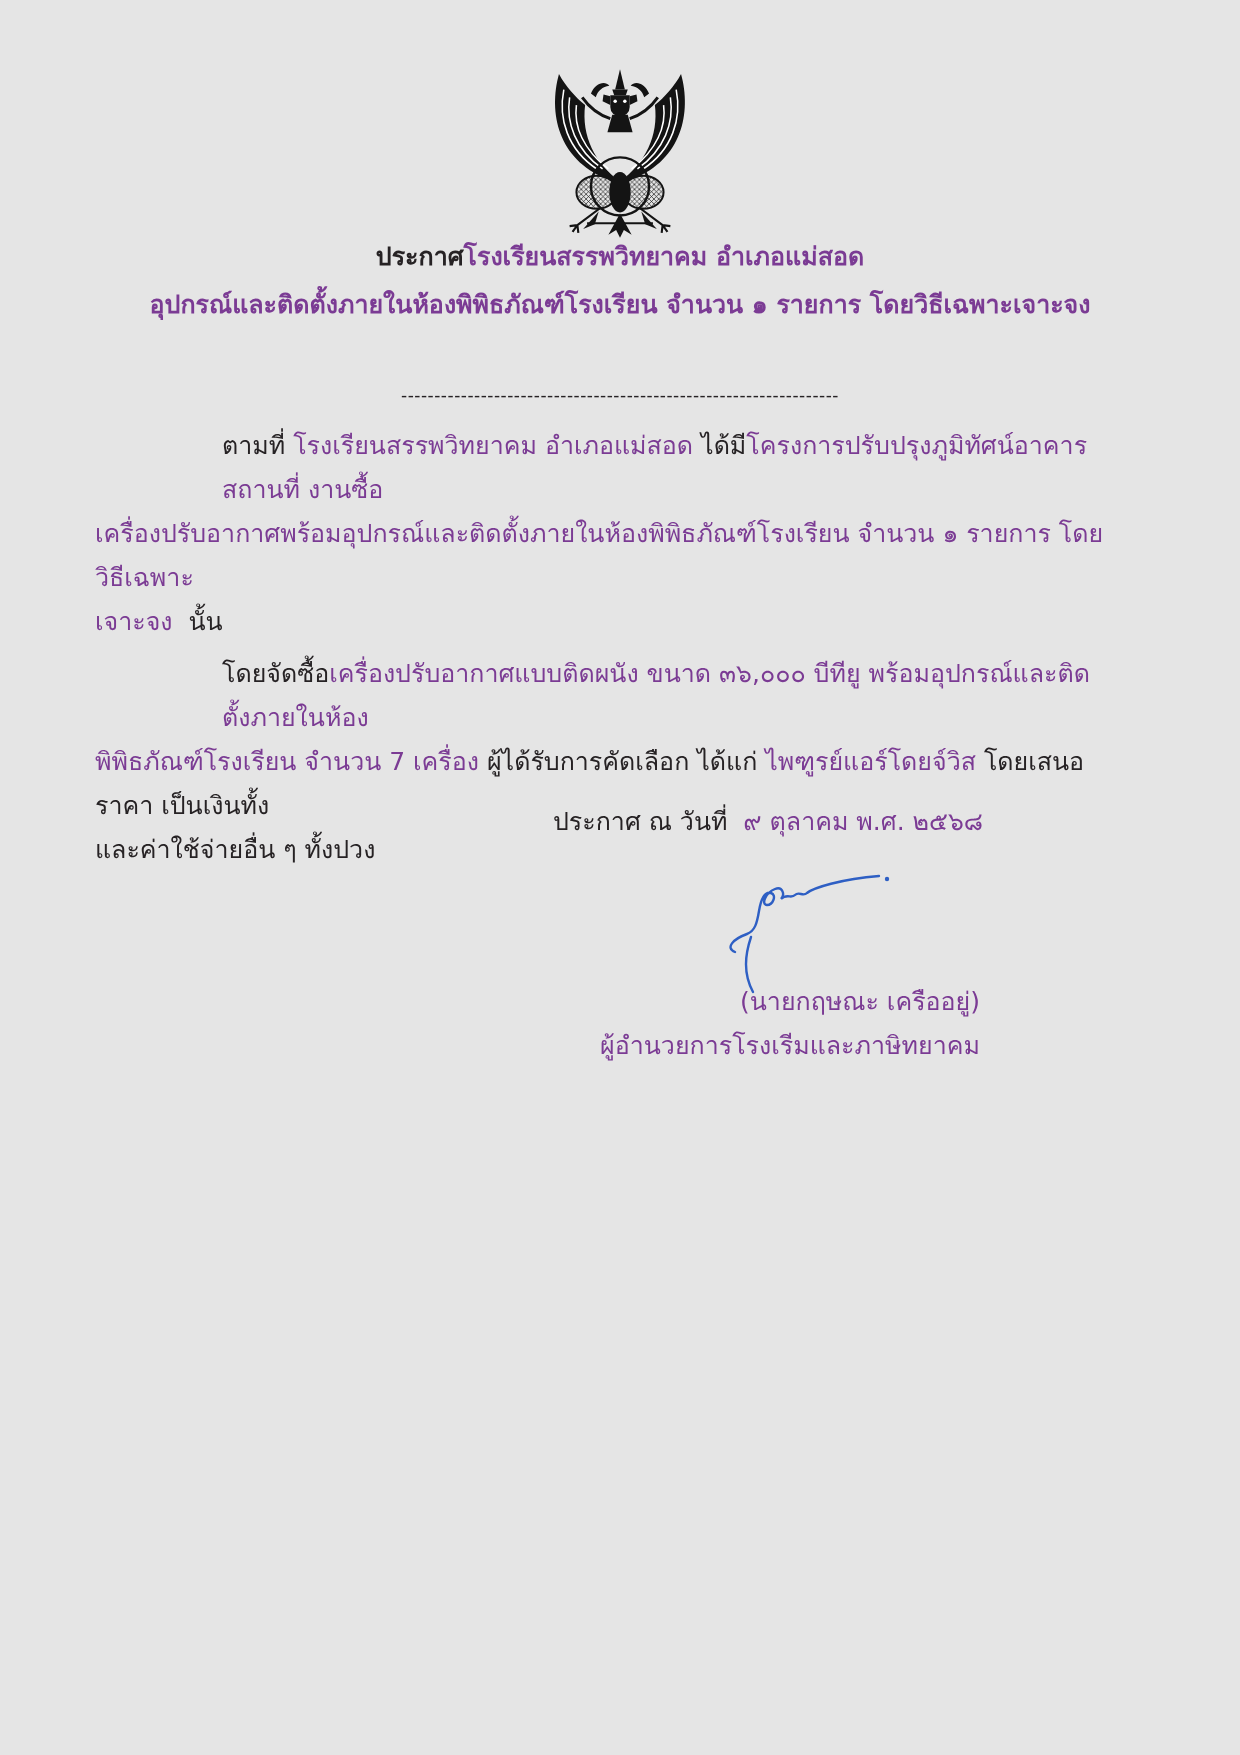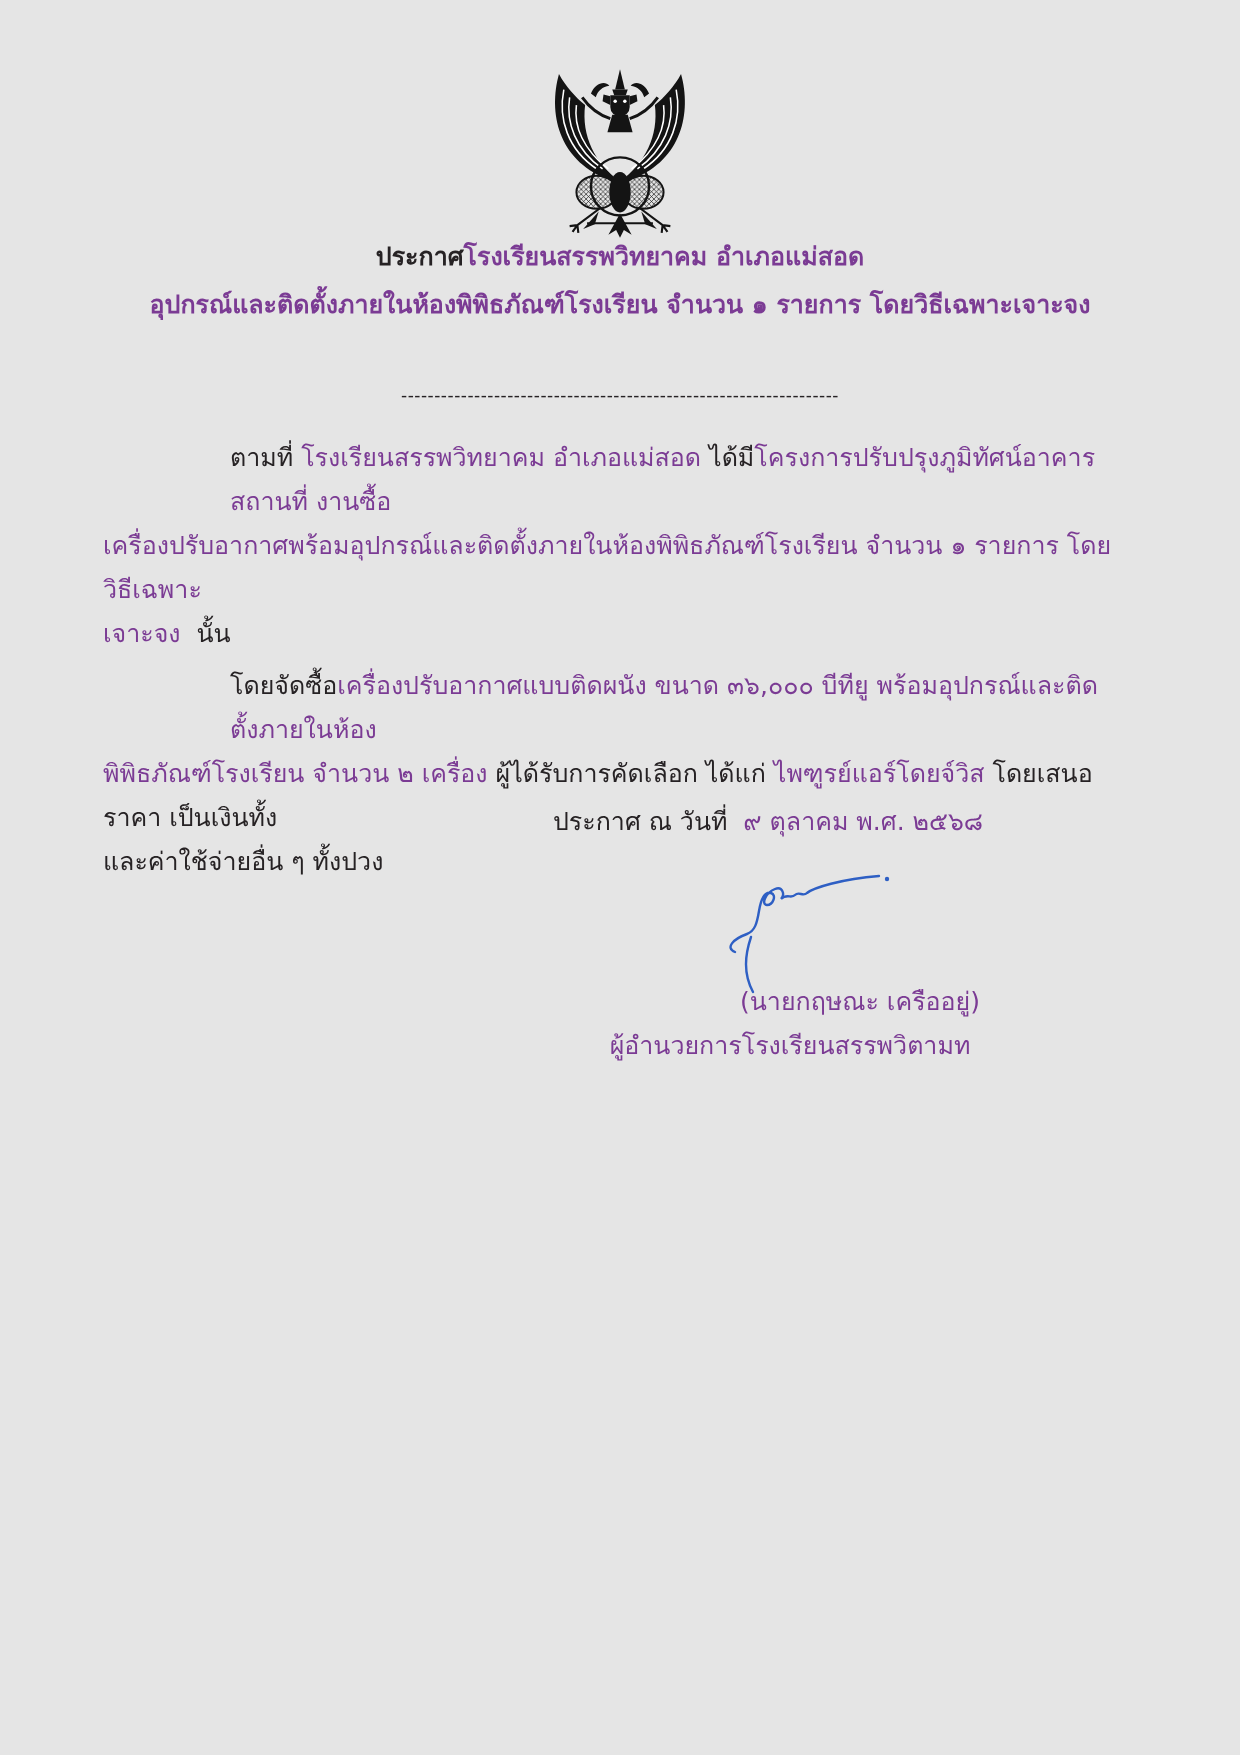--- a/index.html
+++ b/index.html
@@ -21,22 +21,22 @@
   .header-block{
     position:absolute;top:233px;left:0;width:1240px;
     text-align:center;font-weight:700;font-size:25px;line-height:48px;
   }
   .separator{
     position:absolute;top:382px;left:0;width:1240px;
     text-align:center;font-size:17px;line-height:26px;letter-spacing:0.5px;
     font-weight:400;
   }
   .body-block{
-    position:absolute;top:424px;left:103px;width:1010px;
-    font-size:25px;line-height:44px;margin-top:12px;
+    position:absolute;top:424px;left:95px;width:1010px;
+    font-size:25px;line-height:44px;
   }
   .paragraph2{margin-top:8px;}
   .date-block{
     position:absolute;top:800px;left:553px;
     font-size:25px;line-height:44px;
   }
   .signature-svg{
     position:absolute;left:695px;top:855px;
   }
   .signer-name{
@@ -120,33 +120,33 @@
   <div class="separator ink-dark">------------------------------------------------------------------</div>
 
   <div class="body-block">
     <div class="paragraph1">
         <div class="line indent"><span class="ink-dark">ตามที่ </span><span class="ink-purple">โรงเรียนสรรพวิทยาคม อำเภอแม่สอด </span><span class="ink-dark">ได้มี</span><span class="ink-purple">โครงการปรับปรุงภูมิทัศน์อาคารสถานที่ งานซื้อ</span></div>
         <div class="line"><span class="ink-purple">เครื่องปรับอากาศพร้อมอุปกรณ์และติดตั้งภายในห้องพิพิธภัณฑ์โรงเรียน จำนวน ๑ รายการ โดยวิธีเฉพาะ</span></div>
         <div class="line"><span class="ink-purple">เจาะจง</span><span class="ink-dark">  นั้น</span></div>
       </div>
     <div class="paragraph2">
         <div class="line indent"><span class="ink-dark">โดยจัดซื้อ</span><span class="ink-purple">เครื่องปรับอากาศแบบติดผนัง ขนาด ๓๖,๐๐๐ บีทียู พร้อมอุปกรณ์และติดตั้งภายในห้อง</span></div>
-        <div class="line"><span class="ink-purple">พิพิธภัณฑ์โรงเรียน จำนวน ๒ เครื่อง </span><span class="ink-dark">ผู้ได้รับการคัดเลือก ได้แก่ </span><span class="ink-purple">ไพฑูรย์แอร์โดยจ์วิส </span><span class="ink-dark">โดยเสนอราคา เป็นเงินทั้ง</span></div>
+        <div class="line"><span class="ink-purple">พิพิธภัณฑ์โรงเรียน จำนวน 7 เครื่อง </span><span class="ink-dark">ผู้ได้รับการคัดเลือก ได้แก่ </span><span class="ink-purple">ไพฑูรย์แอร์โดยจ์วิส </span><span class="ink-dark">โดยเสนอราคา เป็นเงินทั้ง</span></div>
         <div class="line"><span class="ink-dark">และค่าใช้จ่ายอื่น ๆ ทั้งปวง</span></div>
       </div>
   </div>
 
   <div class="date-block">
       <div class="line"><span class="ink-dark">ประกาศ ณ วันที่  </span><span class="ink-purple">๙ ตุลาคม พ.ศ. ๒๕๖๘</span></div>
     </div>
 
   <svg class="signature-svg" width="210" height="150" viewBox="0 0 210 150">
     <g fill="none" stroke="#2E5FC4" stroke-width="2.4" stroke-linecap="round">
       <path d="M40 97 C30 93 38 84 52 79 C60 76 62 68 64 56 C66 44 70 36 76 38 C82 40 78 50 72 50 C66 50 70 38 80 34 C88 31 90 40 86 44 C92 38 96 44 100 40 C104 36 108 42 112 38 C118 33 146 24 184 21"></path>
       <path d="M56 82 C50 100 48 118 58 137"></path>
     </g>
     <circle cx="192" cy="24" r="2.2" fill="#2E5FC4"></circle>
   </svg>
 
   <div class="signer-name ink-purple">(นายกฤษณะ เครืออยู่)</div>
-  <div class="signer-title ink-purple">ผู้อำนวยการโรงเรียนสรรพวิตามท</div>
+  <div class="signer-title ink-purple">ผู้อำนวยการโรงเรีมและภาษิทยาคม</div>
 
 </div>
 
 </body></html>

